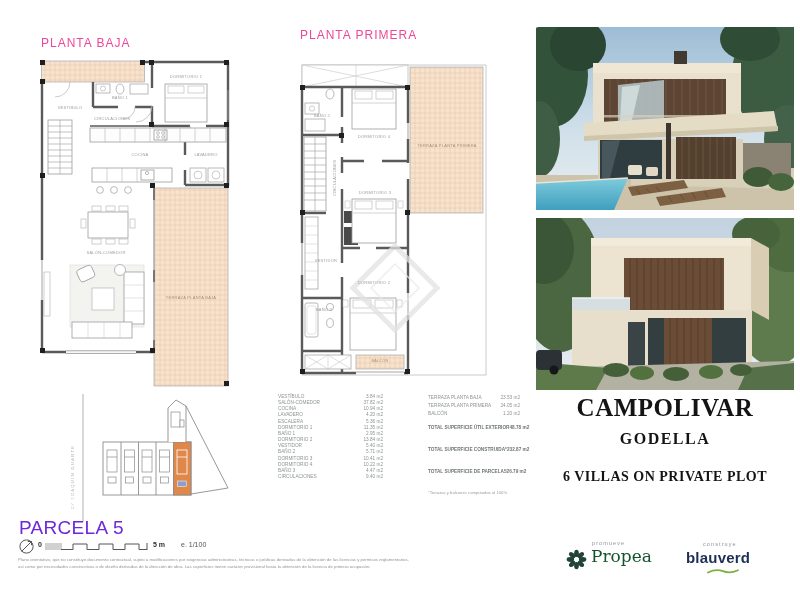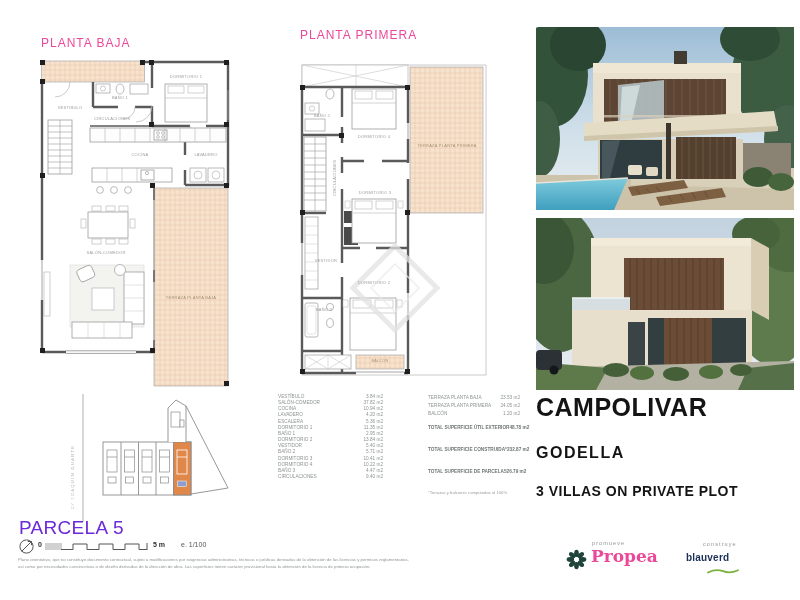--- a/index.html
+++ b/index.html
@@ -19,40 +19,40 @@
 
   
   .tbl{position:absolute;font-size:4.7px;color:#8d9492}
   .tbl .srow{display:flex;justify-content:space-between;line-height:6.15px;white-space:nowrap}
   .tbl-ext .srow{line-height:8px}
   .tbl .trow{font-weight:700;color:#6e7673;line-height:8px;margin-top:14px;display:flex;justify-content:space-between;white-space:nowrap}
   .tbl .trow:first-of-type{margin-top:6px}
   .footnote{margin-top:14px;font-size:4.2px;color:#9aa09d}
 
   
-  .brand{position:absolute;left:536px;top:393px;width:258px;text-align:left;
-         font-family:Liberation Sans, sans-serif;color:#141414}
+  .brand{position:absolute;left:536px;top:393px;width:258px;text-align:center;
+         font-family:Liberation Serif, serif;color:#141414}
   .brand .t1{font-size:25px;font-weight:700;line-height:29px;letter-spacing:.5px}
-  .brand .loc{font-size:16px;font-weight:700;margin-top:22px;letter-spacing:1.5px}
+  .brand .loc{font-size:16px;font-weight:700;margin-top:8px;letter-spacing:1.5px}
   .brand .tag{font-size:14px;font-weight:700;margin-top:21px;letter-spacing:.5px}
 
   
   .parcela-title{position:absolute;left:19px;top:517px;font-size:19px;font-weight:500;color:#6d28d9;letter-spacing:.3px}
   .street-label{position:absolute;left:70px;top:509px;font-size:4.2px;color:#b2b2b2;letter-spacing:1.3px;
                 transform:rotate(-90deg);transform-origin:left top;white-space:nowrap}
   .scale-txt{position:absolute;font-size:7px;color:#2e2e2e;font-weight:700}
   .scale-ratio{position:absolute;font-size:7px;color:#555;font-weight:400}
 
   .disclaimer{position:absolute;left:18px;top:556px;width:480px;font-size:4.3px;line-height:7.2px;color:#8f9594}
 
   
   .logo{position:absolute}
   .logo .small-lbl{font-size:5.5px;color:#8f959a;letter-spacing:1.1px}
-  .propea-word{font-family:"DejaVu Serif","Liberation Serif",serif;font-size:17px;font-weight:700;color:#ec4899;line-height:17px}
-  .blauverd-word{font-size:10px;font-weight:700;color:#1c3057;letter-spacing:.2px;line-height:16px}
+  .propea-word{font-family:"DejaVu Serif","Liberation Serif",serif;font-size:17px;font-weight:400;color:#14532d;line-height:17px}
+  .blauverd-word{font-size:15px;font-weight:700;color:#1c3057;letter-spacing:.2px;line-height:16px}
 </style>
 </head>
 <body>
 
 <div class="plan-title" style="left:41px;top:36px">PLANTA BAJA</div>
 
 <div class="plan-wrap" style="left:40px;top:60px;width:190px;height:327px">
   <svg width="190" height="327" viewBox="0 0 190 327">
     <defs>
       <pattern id="hatchPB" width="5" height="5" patternUnits="userSpaceOnUse">
@@ -413,21 +413,21 @@
   </g>
   <g>
     <rect x="0" y="132" width="26" height="20" rx="4" fill="#2c3136"></rect>
     <circle cx="18" cy="152" r="4.5" fill="#15181a"></circle>
   </g>
 </svg>
 
 <div class="brand">
   <div class="t1">CAMPOLIVAR</div>
   <div class="loc">GODELLA</div>
-  <div class="tag">3 VILLAS ON PRIVATE PLOT</div>
+  <div class="tag">6 VILLAS ON PRIVATE PLOT</div>
 </div>
 
 <div class="tbl" style="left:278px;top:394px;width:105px">
 
     <div class="srow">
       <span class="slabel">VESTÍBULO</span>
       <span class="svalue">3.84 m2</span>
     </div>
 
     <div class="srow">

